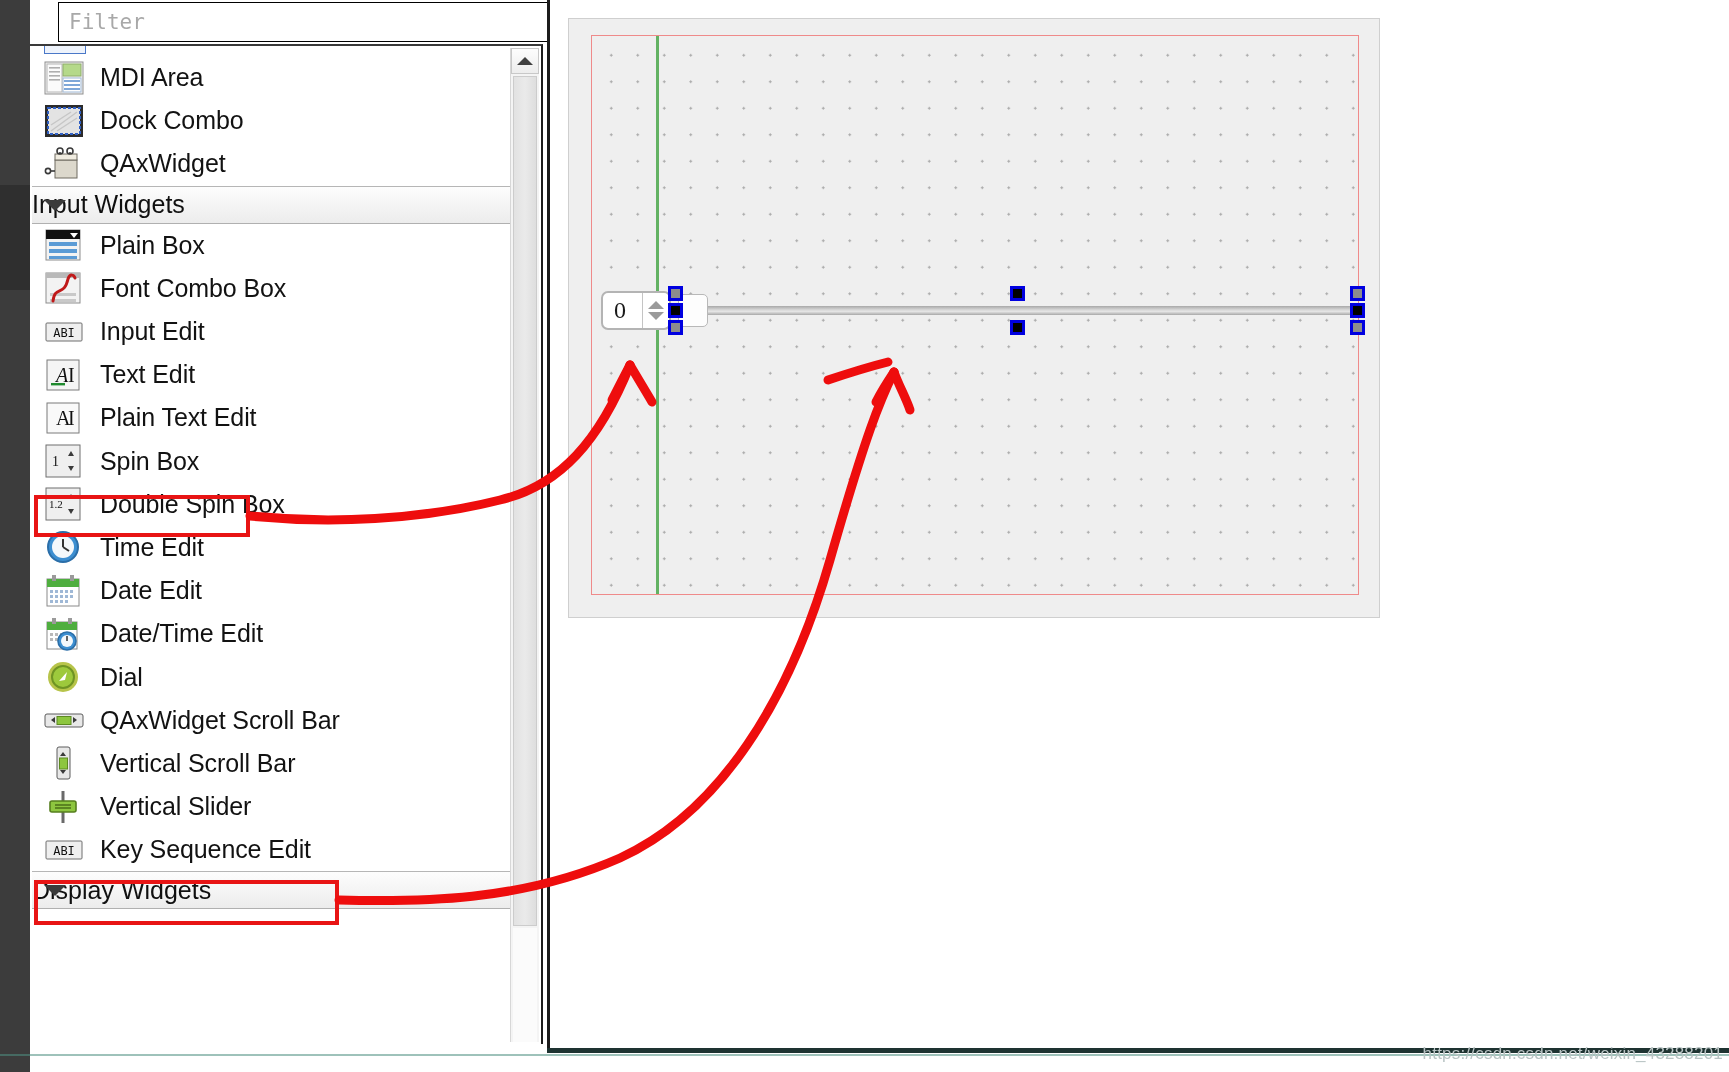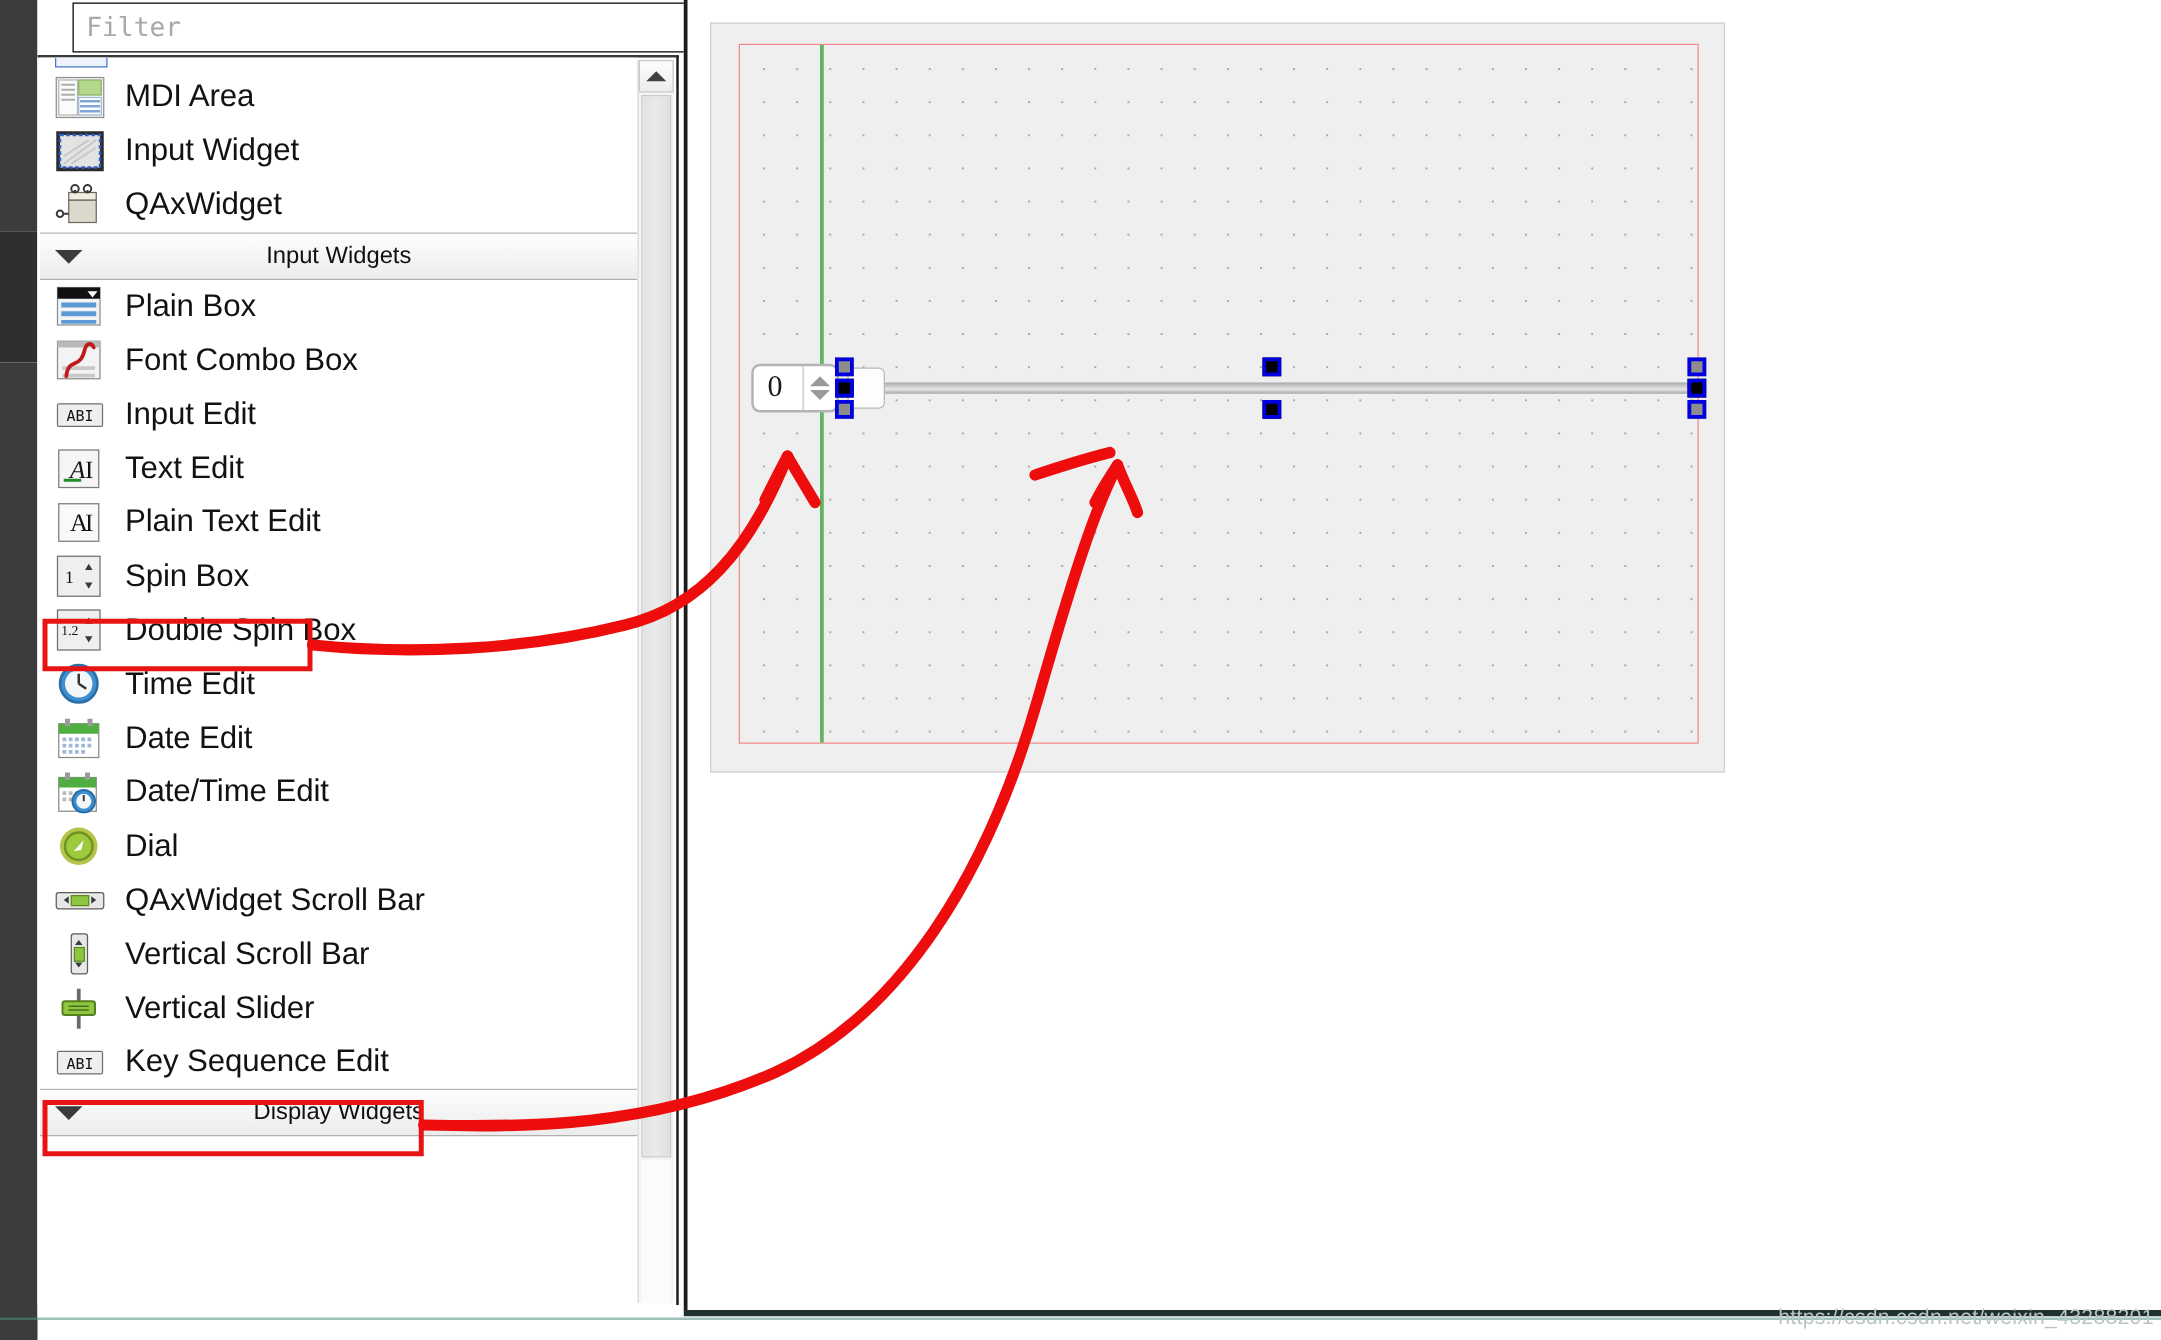--- a/index.html
+++ b/index.html
@@ -93,22 +93,22 @@
     position:relative;
   }
   .grp-header .tri{
     position:absolute;left:12px;top:50%;margin-top:-5px;
     width:0;height:0;
     border-left:11px solid transparent;
     border-right:11px solid transparent;
     border-top:11px solid #3b3b3b;
   }
   .grp-header .grp-label{
-    width:100%;text-align:center;
-    font-size:19px;color:#101010;
+    width:100%;text-align:left;
+    font-size:25px;color:#101010;
   }
 
   
   .redbox{
     position:absolute;
     border:4px solid #e81414;
     box-sizing:border-box;
     pointer-events:none;
     z-index:14;
   }
@@ -291,21 +291,21 @@
         <div class="wi-row">
           <span class="wi-icon">
             <svg width="40" height="34" viewBox="0 0 40 34">
               <rect x="1" y="1" width="38" height="32" fill="#2b2b2b"></rect>
               <rect x="4" y="4" width="32" height="26" fill="#e3e3e3" stroke="#2f5fc4" stroke-dasharray="3,2" stroke-width="2"></rect>
               <path d="M7 27 L33 8" stroke="#c6c6c6" stroke-width="1.4"></path>
               <path d="M7 21 L27 8" stroke="#c6c6c6" stroke-width="1.4"></path>
               <path d="M13 27 L33 14" stroke="#c6c6c6" stroke-width="1.4"></path>
             </svg>
           </span>
-          <span class="wi-label">Input Widget</span>
+          <span class="wi-label">Dock Combo</span>
         </div>
 
         <div class="wi-row">
           <span class="wi-icon">
             <svg width="40" height="34" viewBox="0 0 40 34">
               <rect x="11" y="13" width="22" height="18" fill="#dcd8cc" stroke="#6e6a60"></rect>
               <rect x="11" y="7" width="22" height="6" fill="#f0ece0" stroke="#6e6a60"></rect>
               <circle cx="16" cy="4" r="3" fill="none" stroke="#3a3a3a" stroke-width="1.6"></circle>
               <circle cx="26" cy="4" r="3" fill="none" stroke="#3a3a3a" stroke-width="1.6"></circle>
               <path d="M16 7 V5" stroke="#3a3a3a" stroke-width="1.6"></path>

